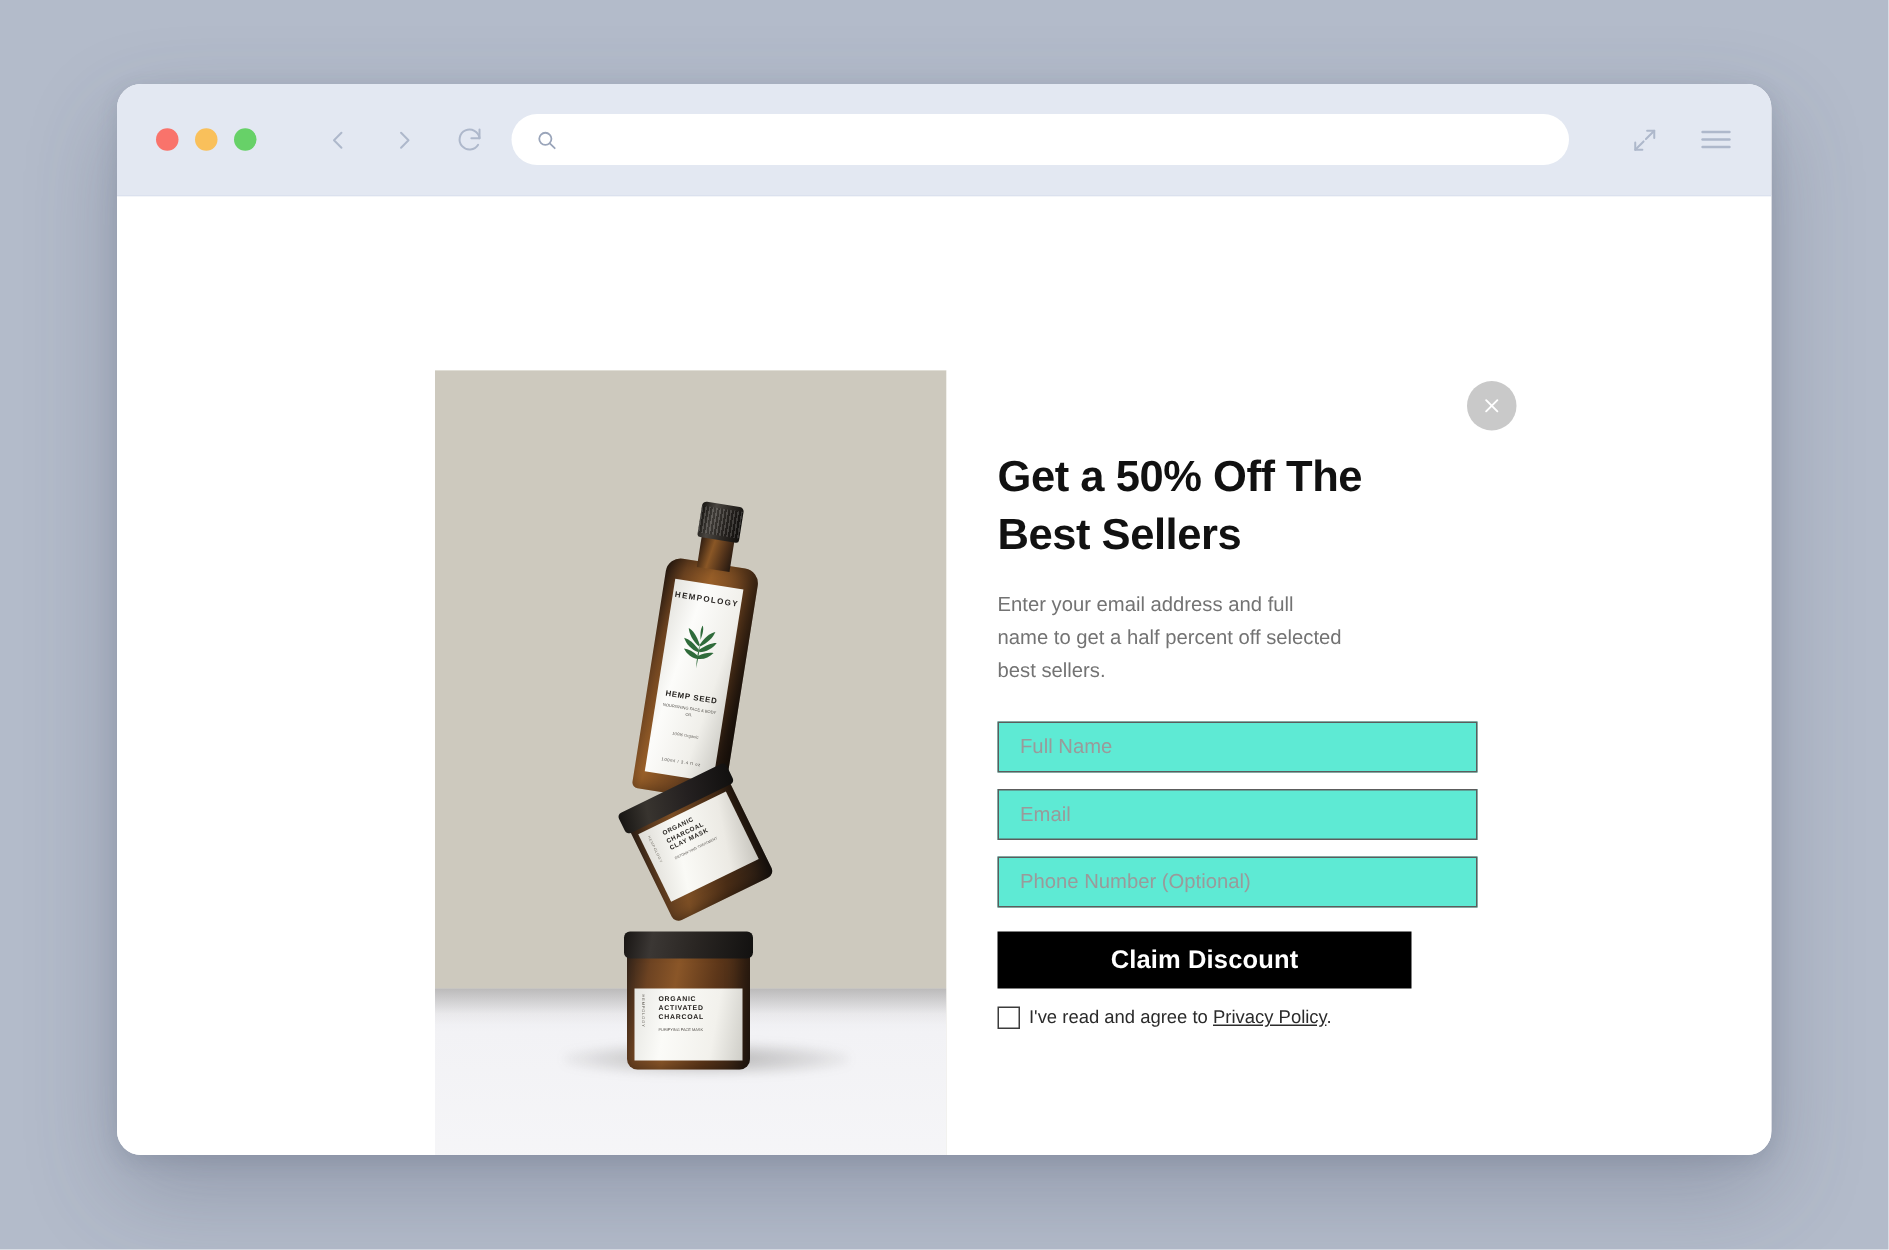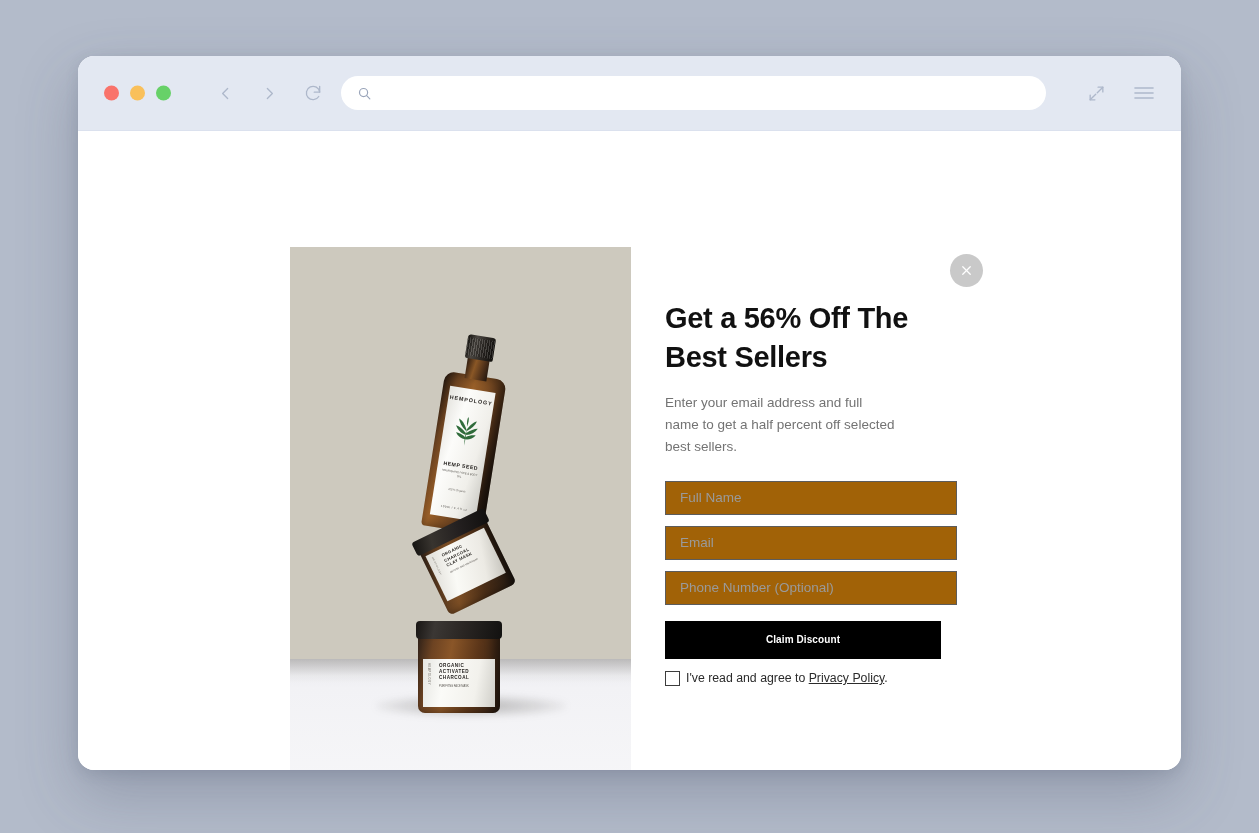--- a/index.html
+++ b/index.html
@@ -414,43 +414,43 @@
     max-width: 232px;
   }
 
   .form-fields {
     margin-top: 23px;
     display: flex;
     flex-direction: column;
     gap: 11px;
   }
   .field {
-    width: 292px;
+    width: 320px;
     height: 34px;
     border: 1px solid #5c5c5c;
-    background: #a16207;
+    background: #5eead4;
     box-sizing: border-box;
     padding: 0 14px;
     font-family: "Liberation Sans", sans-serif;
     font-size: 13.5px;
     color: #222222;
     outline: none;
     border-radius: 0;
   }
   .field::placeholder { color: #9a9a9a; }
 
   .claim-button {
     margin-top: 16px;
     width: 276px;
     height: 38px;
     background: #000000;
     color: #ffffff;
     border: 0;
     font-family: "Liberation Sans", sans-serif;
-    font-size: 10px;
+    font-size: 17px;
     font-weight: 700;
     letter-spacing: 0.1px;
     cursor: pointer;
     border-radius: 0;
   }
 
   .consent-row {
     margin-top: 12px;
     display: flex;
     align-items: center;
@@ -607,21 +607,21 @@
 
       <div class="modal-form">
 
         <button class="close-button">
           <svg width="15" height="15" viewBox="0 0 24 24" fill="none" stroke="#ffffff" stroke-width="2" stroke-linecap="round">
             <line x1="6" y1="6" x2="18" y2="18"></line>
               <line x1="18" y1="6" x2="6" y2="18"></line>
           </svg>
         </button>
 
-        <h1 class="modal-title">Get a 56% Off The Best Sellers</h1>
+        <h1 class="modal-title">Get a 50% Off The Best Sellers</h1>
         <p class="modal-desc">Enter your email address and full name to get a half percent off selected best sellers.</p>
 
         <div class="form-fields">
           <input class="field" type="text" value="" placeholder="Full Name" style="">
           <input class="field" type="text" value="" placeholder="Email" style="">
           <input class="field" type="text" value="" placeholder="Phone Number (Optional)" style="">
         </div>
 
         <button class="claim-button">Claim Discount</button>
 

